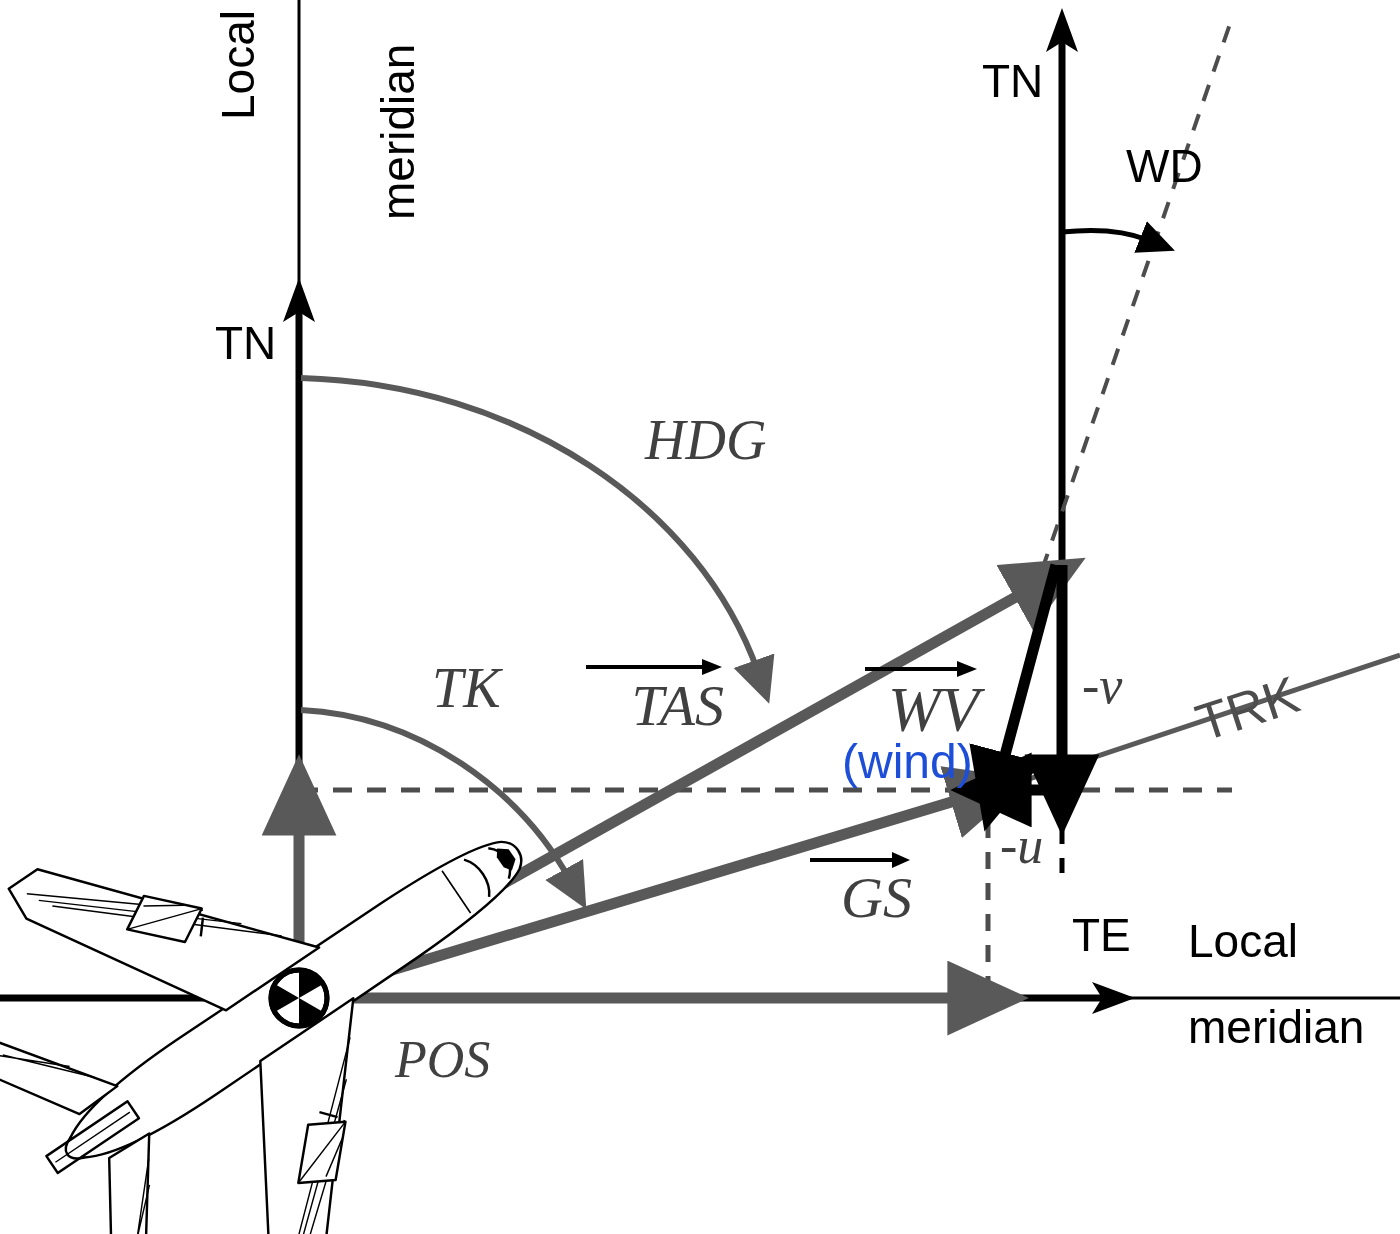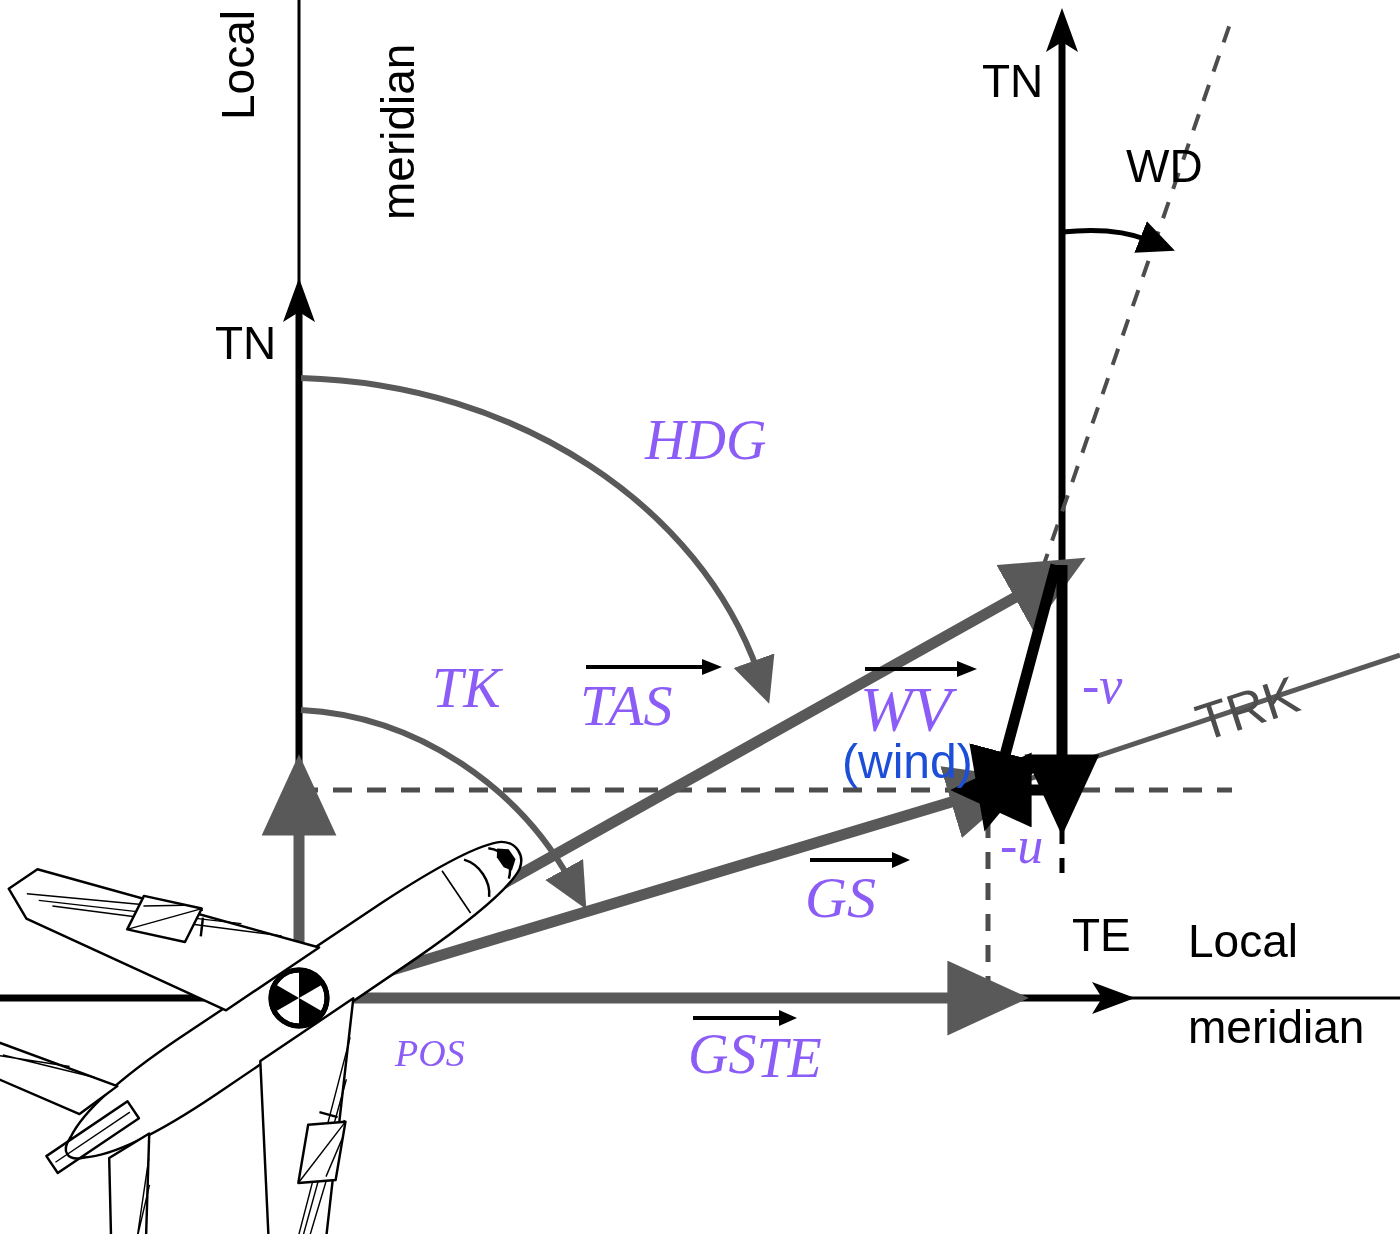--- a/index.html
+++ b/index.html
@@ -2,23 +2,23 @@
 <html><head>
 <meta charset="utf-8">
 <style>
   html,body{margin:0;padding:0;background:#ffffff;}
   body{width:1400px;height:1234px;overflow:hidden;
        font-family:"Liberation Sans",sans-serif;}
   #stage{position:relative;width:1400px;height:1234px;background:#fff;}
   svg.layer{position:absolute;left:0;top:0;width:1400px;height:1234px;}
   .lbl{position:absolute;white-space:nowrap;line-height:1;}
   .sans{font-family:"Liberation Sans",sans-serif;font-weight:400;color:#000;}
-  .serif-it{font-family:"Liberation Serif",serif;font-style:italic;color:#8b5cf6;}
+  .serif-it{font-family:"Liberation Serif",serif;font-style:italic;color:#404040;}
   .gray{color:#1d4ed8;}
-  .vecwrap{position:absolute;display:inline-block;}
+  .vecwrap{position:absolute;display:inline-block;text-align:right;}
   .sub{font-size:0.62em;vertical-align:sub;}
 </style>
 </head>
 <body>
 
 <div id="stage">
 
   <svg class="layer" viewBox="0 0 1400 1234" xmlns="http://www.w3.org/2000/svg">
     <defs>
       <marker id="blkArrow" markerWidth="11" markerHeight="11" refX="2.2" refY="4" orient="auto" markerUnits="strokeWidth">
@@ -208,28 +208,21 @@
 
 
   <div class="vecwrap" style="left:805px;top:850px;">
     <svg width="104" height="18" style="display:block;margin:0 0 -4px 3px;">
       <line x1="2" y1="10" x2="84" y2="10" stroke="#000" stroke-width="4"></line>
       <path d="M84,2 L102,10 L84,18 Z" fill="#000"></path>
     </svg>
     <span class="serif-it" style="font-size:58px;">GS</span>
   </div>
 
-  <div class="vecwrap" style="left:688px;top:1008px;">
-    <svg width="108" height="18" style="display:block;margin:0 0 -4px 3px;">
-      <line x1="2" y1="10" x2="88" y2="10" stroke="#000" stroke-width="4"></line>
-      <path d="M88,2 L106,10 L88,18 Z" fill="#000"></path>
-    </svg>
-    <span class="serif-it" style="font-size:56px;">GS</span><span class="serif-it sub" style="font-size:56px;">TE</span>
-  </div>
 
   <div class="lbl sans" style="left:1072px;top:912px;font-size:46px;">TE</div>
 
   <div class="lbl sans" style="left:1188px;top:918px;font-size:46px;">Local</div>
   <div class="lbl sans" style="left:1188px;top:1004px;font-size:46px;">meridian</div>
 
-  <div class="lbl serif-it" style="left:395px;top:1034px;font-size:38px;">POS</div>
+  <div class="lbl serif-it" style="left:395px;top:1034px;font-size:52px;">POS</div>
 
 </div>
 
 </body></html>

